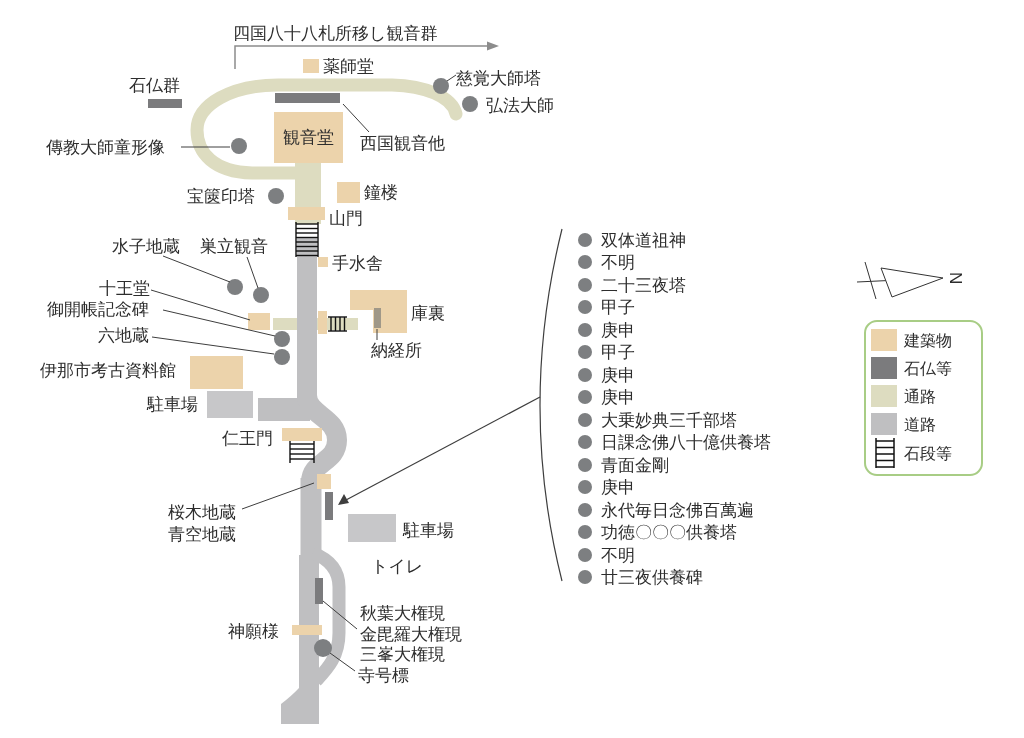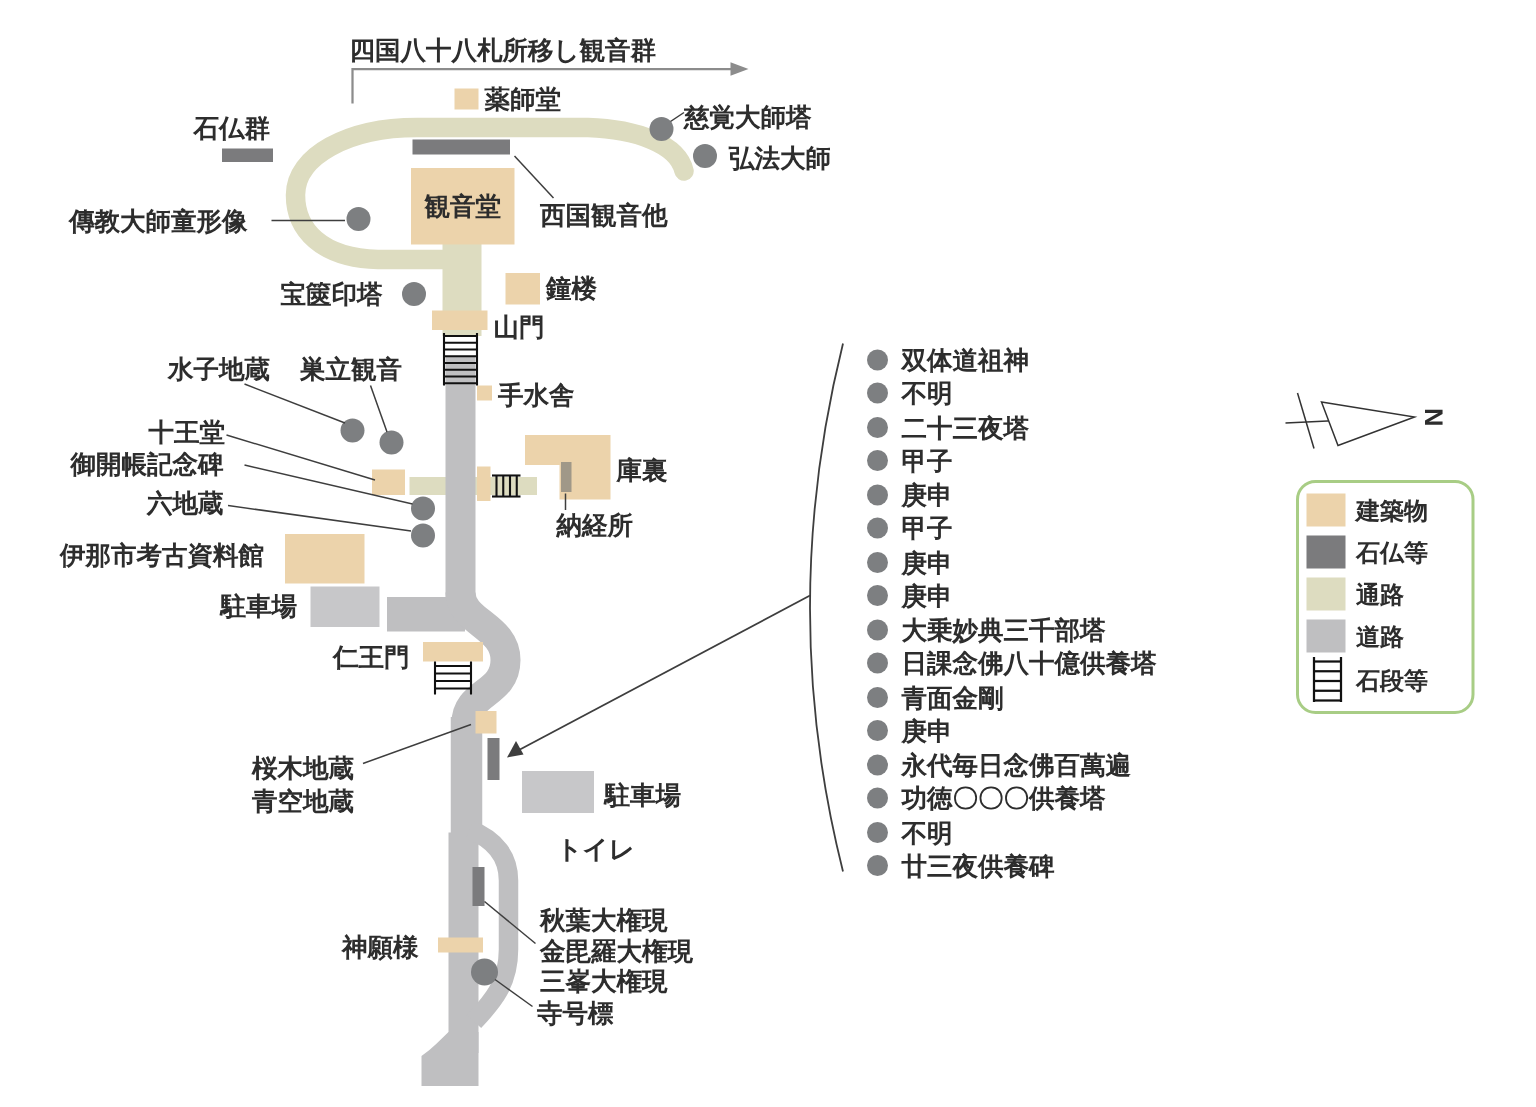--- a/index.html
+++ b/index.html
@@ -1,17 +1,17 @@
 <!DOCTYPE html>
 <html><head>
 <meta charset="utf-8">
 <style>
   html,body{margin:0;padding:0;background:#fff;}
   .stage{position:relative;width:1024px;height:738px;background:#fff;overflow:hidden;
-         font-family:"Liberation Sans","DejaVu Sans",sans-serif;font-weight:bold;}
+         font-family:"Liberation Sans","DejaVu Sans",sans-serif;}
   svg text{font-family:"Liberation Sans","DejaVu Sans",sans-serif;fill:#2d2d2d;font-size:17px;}
   svg text.small{font-size:16px;}
 </style>
 </head>
 <body>
 
 <div class="stage">
 <svg width="1024" height="738" viewBox="0 0 1024 738">
 
   <path d="M 456 114 C 452 96 424 86 392 85 L 278 85 C 232 85 197 104 197 130 C 197 153 214 172 252 173 L 300 173" fill="none" stroke="#dddcc0" stroke-width="13" stroke-linecap="round"></path>

